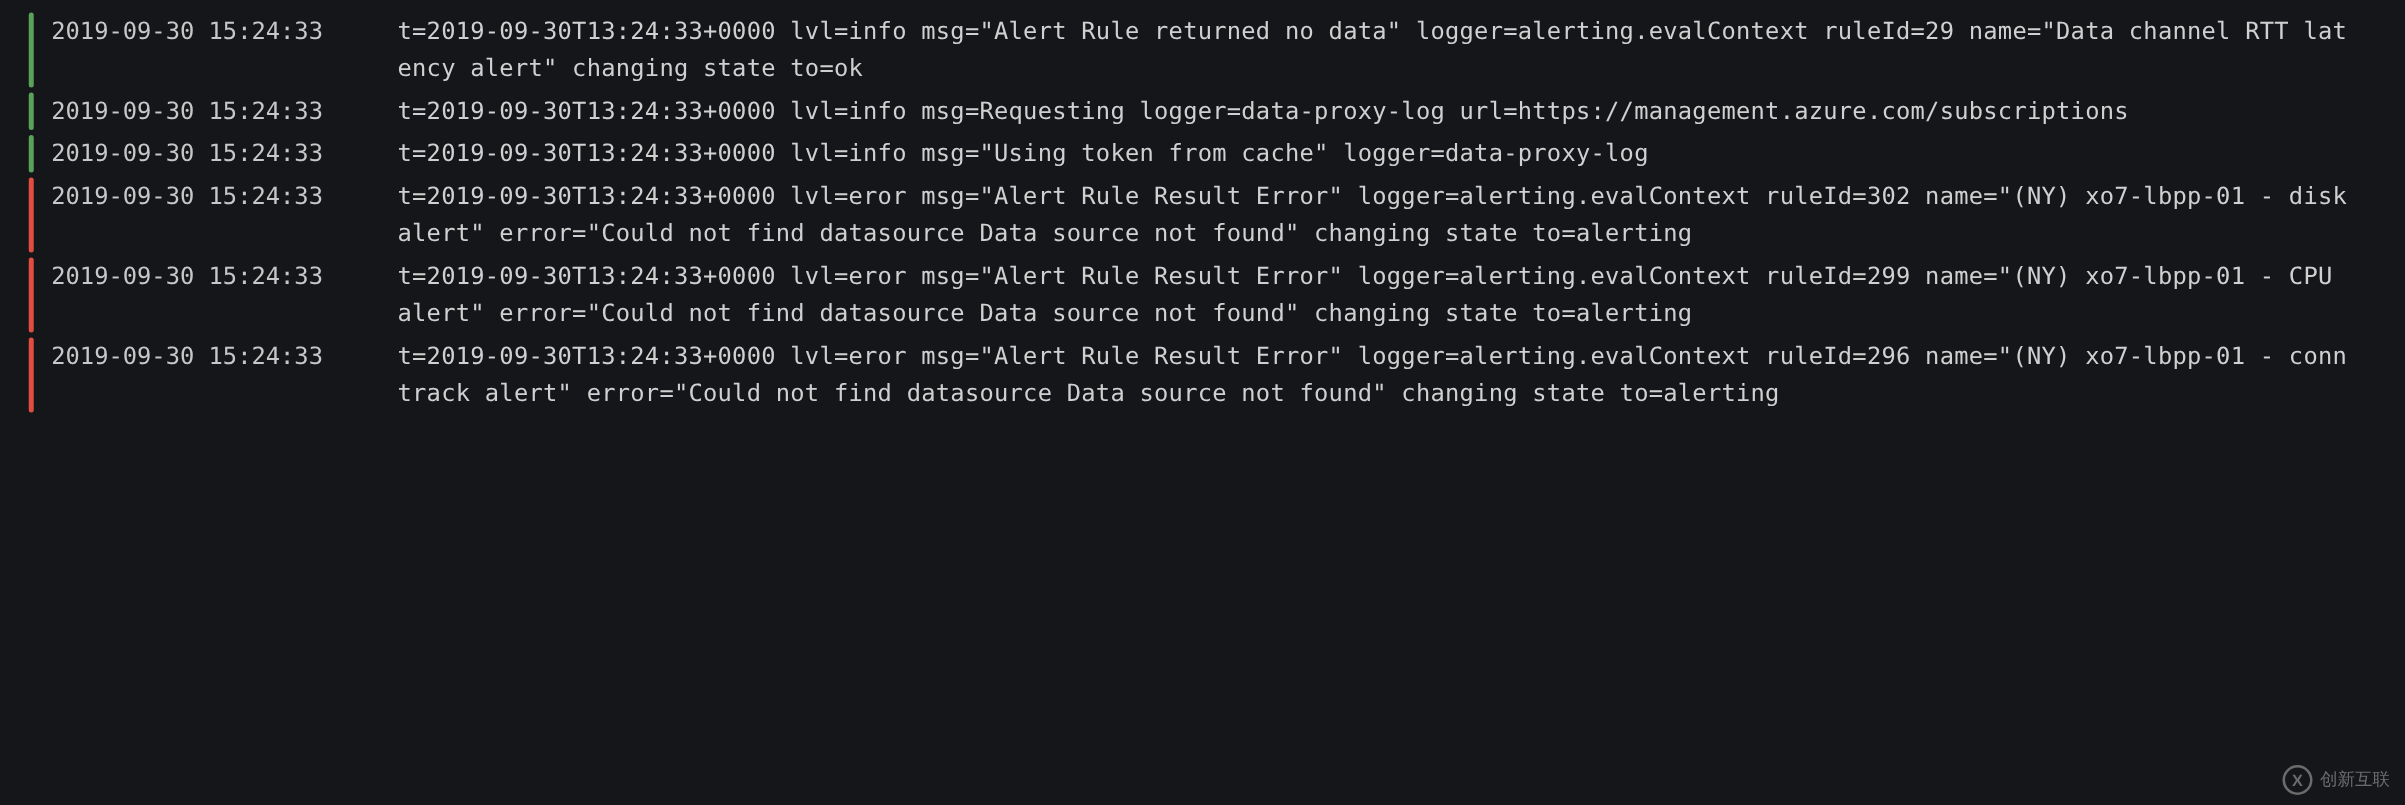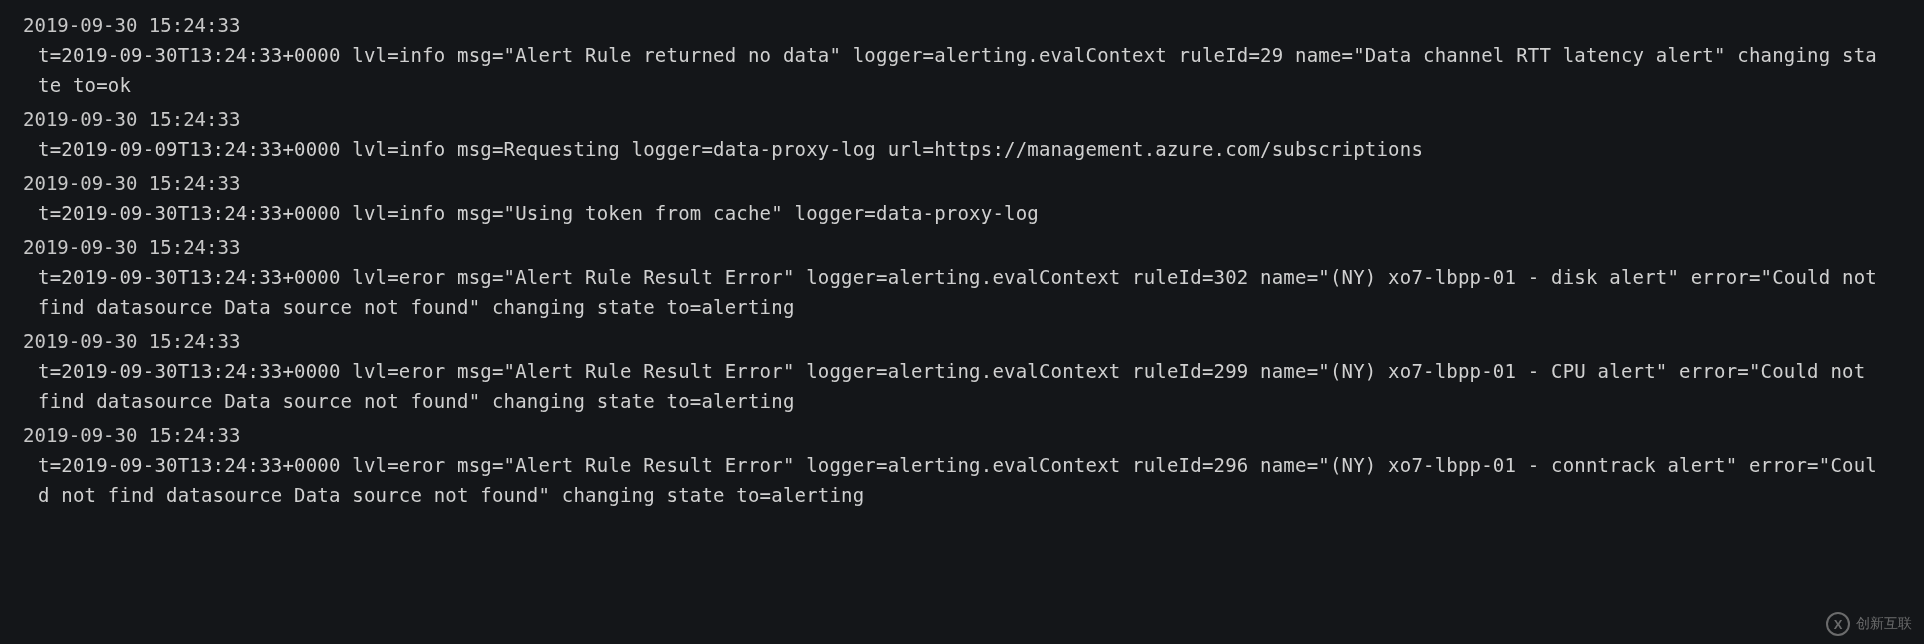--- a/index.html
+++ b/index.html
@@ -27,21 +27,20 @@
       padding: 8px 0 14px 0;
       letter-spacing: 0.2px;
     }
     .log-rows {
       padding: 0 0 0 23px;
     }
     .log-row {
       display: flex;
       align-items: stretch;
       padding: 2px 0;
-      flex-direction: column;
     }
     .level-bar {
       width: 4px;
       min-width: 4px;
       border-radius: 2px;
       margin-right: 14px;
       align-self: stretch;
     }
     .level-info {
       background: #5aa15a;
@@ -99,21 +98,21 @@
 
     <div class="log-row">
       <div class="level-bar level-info"></div>
       <div class="log-timestamp">2019-09-30 15:24:33</div>
       <div class="log-message">t=2019-09-30T13:24:33+0000 lvl=info msg="Alert Rule returned no data" logger=alerting.evalContext ruleId=29 name="Data channel RTT latency alert" changing state to=ok</div>
     </div>
 
     <div class="log-row">
       <div class="level-bar level-info"></div>
       <div class="log-timestamp">2019-09-30 15:24:33</div>
-      <div class="log-message">t=2019-09-09T13:24:33+0000 lvl=info msg=Requesting logger=data-proxy-log url=https://management.azure.com/subscriptions</div>
+      <div class="log-message">t=2019-09-30T13:24:33+0000 lvl=info msg=Requesting logger=data-proxy-log url=https://management.azure.com/subscriptions</div>
     </div>
 
     <div class="log-row">
       <div class="level-bar level-info"></div>
       <div class="log-timestamp">2019-09-30 15:24:33</div>
       <div class="log-message">t=2019-09-30T13:24:33+0000 lvl=info msg="Using token from cache" logger=data-proxy-log</div>
     </div>
 
     <div class="log-row">
       <div class="level-bar level-error"></div>

